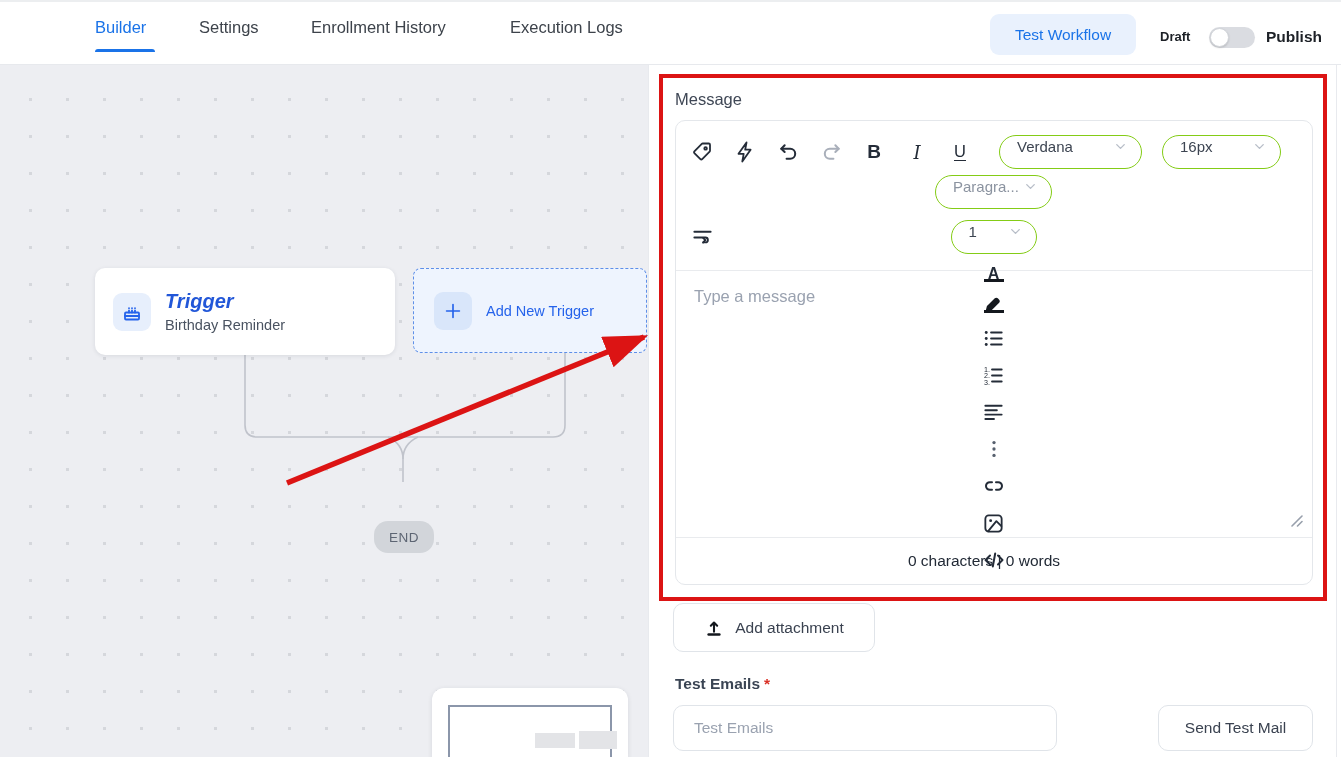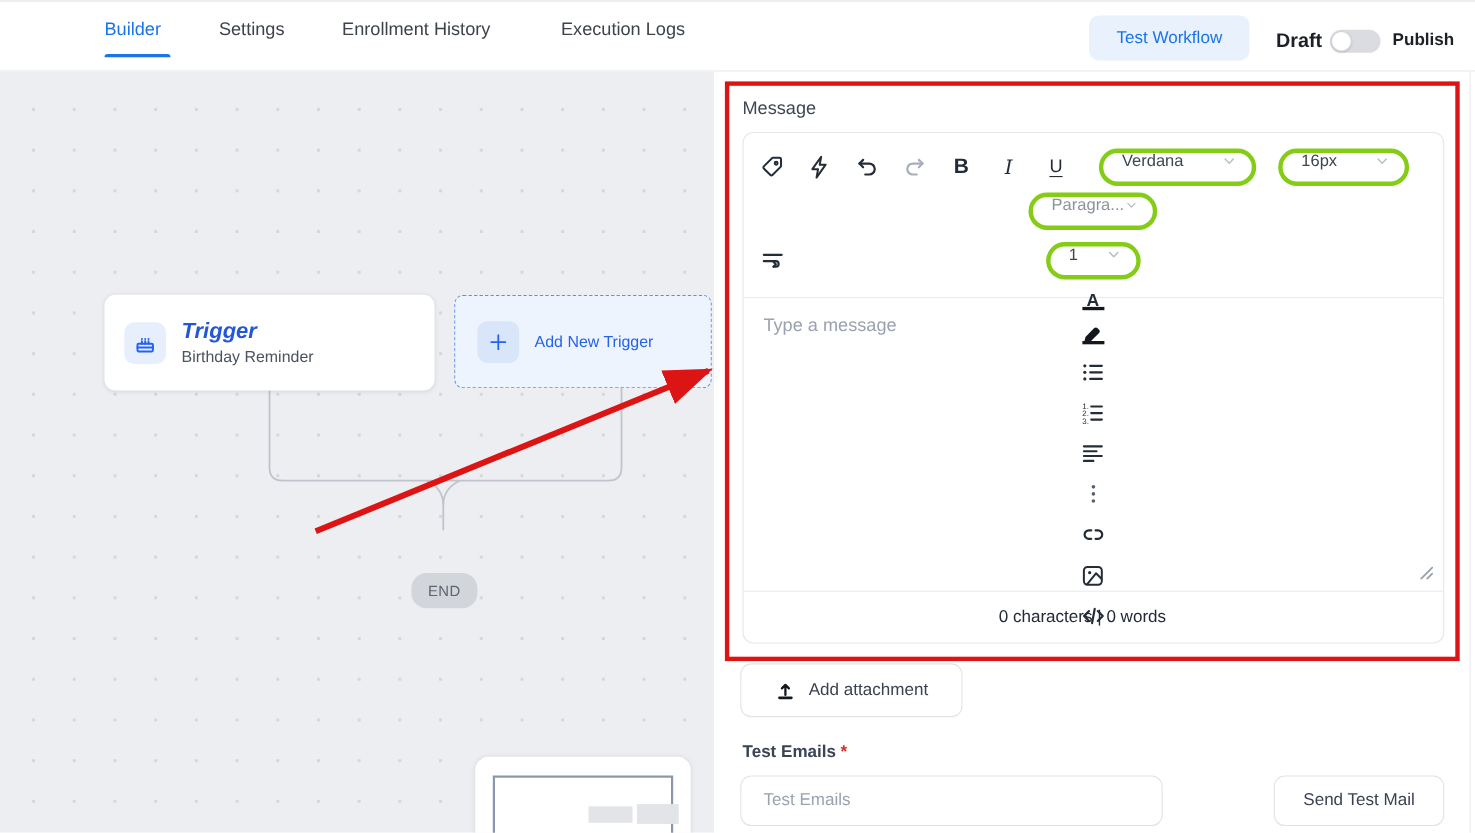--- a/index.html
+++ b/index.html
@@ -15,21 +15,21 @@
   .tab.active { color:#1a73e8; }
   .tab.active::after { content:""; position:absolute; left:0; right:0; bottom:0;
          height:3px; background:#1a73e8; border-radius:3px 3px 0 0; }
   .tab-builder { left:95px;  width:60px; }
   .tab-settings { left:199px; width:70px; }
   .tab-enrollment { left:311px; width:156px; }
   .tab-execution { left:510px; width:130px; }
   .btn-testwf { position:absolute; left:990px; top:12px; width:146px; height:41px;
          background:#e9f1fd; color:#1a73e8; font-size:15.5px; font-weight:500;
          border:none; border-radius:9px; display:flex; align-items:center; justify-content:center; cursor:pointer; }
-  .lbl-draft { position:absolute; left:1160px; top:25px; font-size:18px; font-weight:600; color:#1d2127; line-height:20px; }
+  .lbl-draft { position:absolute; left:1160px; top:25px; font-size:13px; font-weight:600; color:#1d2127; line-height:20px; }
   .toggle { position:absolute; left:1209px; top:25px; width:46px; height:21px;
             background:#dadce1; border-radius:11px; cursor:pointer; }
   .toggle .knob { position:absolute; left:1px; top:1px; width:19px; height:19px;
             background:#fff; border:1px solid #d2d5da; border-radius:50%;
             box-shadow:0 1px 2px rgba(0,0,0,.15); }
   .lbl-publish { position:absolute; left:1266px; top:25px; font-size:15.5px; font-weight:600; color:#1d2127; line-height:20px; }
 
   
   .canvas { position:absolute; left:0; top:65px; width:648px; height:692px;
             background:#edeef2;
@@ -84,21 +84,21 @@
   .tbtn { width:26px; height:26px; display:flex; align-items:center; justify-content:center;
           cursor:pointer; color:#242c38; flex:0 0 auto; }
   .tbtn.disabled { color:#a9afba; }
   .tbtn.slate { color:#57606e; }
   .glyph-b { font-size:19px; font-weight:700; }
   .glyph-i { font-size:18px; font-style:italic; font-family:"DejaVu Serif", serif; }
   .glyph-u { font-size:16.5px; border-bottom:1.8px solid #242c38; line-height:17px; }
   .colorbtn { position:relative; width:26px; height:26px; display:flex; align-items:flex-start; justify-content:center; cursor:pointer; }
   .colorbtn .letterA { font-size:16px; font-weight:600; line-height:18px; }
   .colorbtn .bar { position:absolute; bottom:1px; left:3px; width:20px; height:3.2px; background:#14181e; }
-  .select { height:34px; border:4px solid #84cc16; border-radius:17px; background:#fff;
+  .select { height:34px; border:1px solid #84cc16; border-radius:17px; background:#fff;
             display:flex; align-items:center; justify-content:space-between;
             padding:0 13px 11px 17px; cursor:pointer; flex:0 0 auto; }
   .select .sel-label { font-size:15px; color:#3d4552; }
   .select .sel-label.muted { color:#8b93a0; }
   .sel-font { width:143px; margin-left:9px; }
   .sel-size { width:119px; margin-left:3px; }
   .sel-para { width:117px; }
   .sel-indent { width:86px; }
 
   .ed-body { position:relative; height:266px; }

